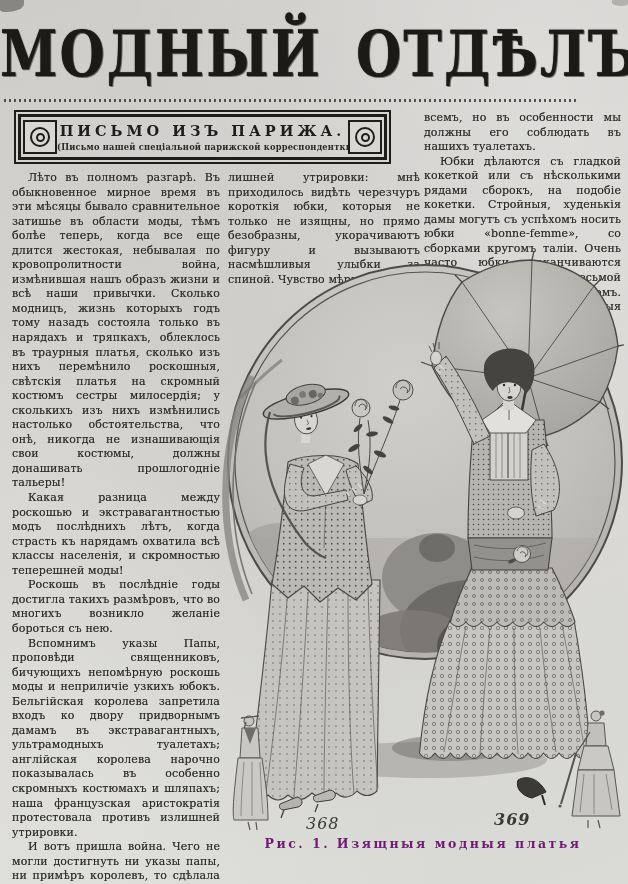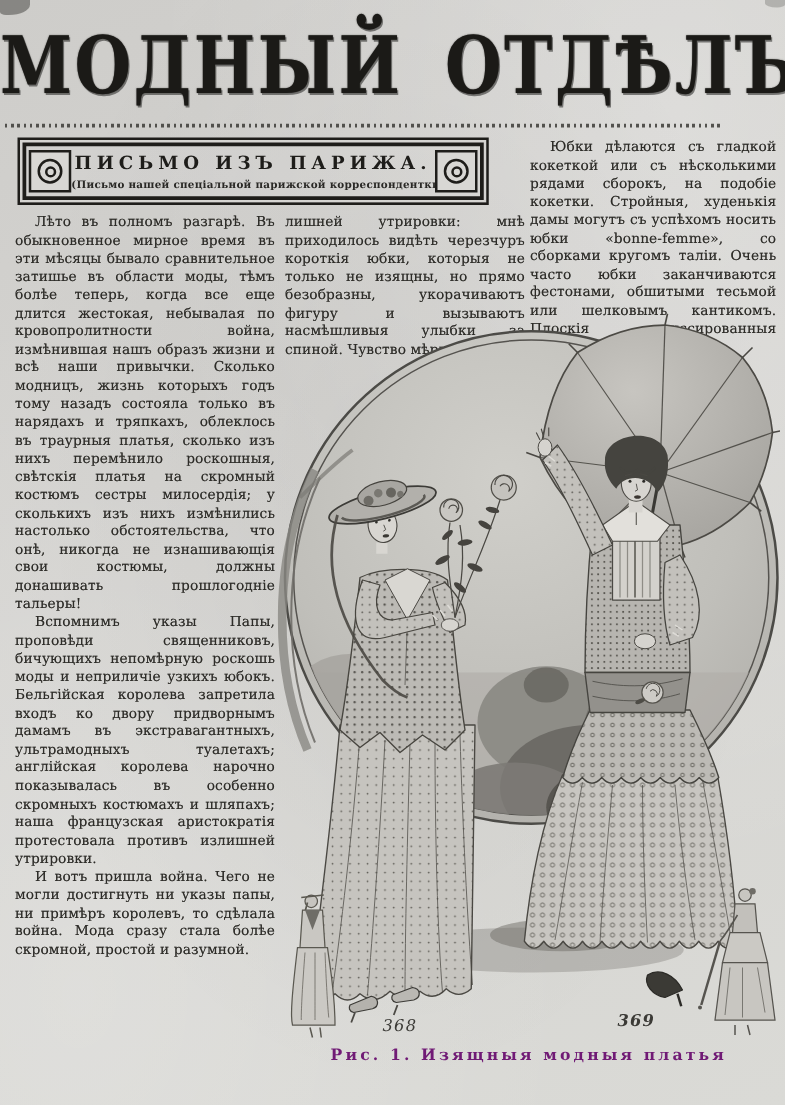--- a/index.html
+++ b/index.html
@@ -47,21 +47,21 @@
   .boxsub{font-weight:bold; font-size:8.3px; letter-spacing:.2px; color:#2a2926; white-space:nowrap; margin-top:3px;}
   
   .col{position:absolute; text-align:justify; font-size:11px; line-height:14.55px;
        letter-spacing:.1px; color:#2d2c28; text-shadow:0 0 .4px rgba(45,44,40,.6);}
   .col p{margin:0; text-indent:16px;}
   .col p.cont{text-indent:0;}
   .col-left{left:12px; top:171px; width:208px;}
   .col-mid{left:228px; top:171px; width:192px;}
   .col-right{left:424px; top:111px; width:197px;}
   
-  .fignum{font-style:italic; font-size:13px; color:#3b3a36; letter-spacing:1px;}
+  .fignum{font-style:italic; font-size:16px; color:#3b3a36; letter-spacing:1px;}
   .caption{
     left:222px; top:836px; width:402px; text-align:center;
     font-weight:bold; font-size:12.5px; letter-spacing:2.5px; color:#701a75;
   }
   .ink-a{left:0;top:0;width:24px;height:12px;background:#4d4c49;border-radius:0 0 70% 20%;opacity:.55;}
   .ink-b{left:612px;top:0;width:16px;height:6px;background:#8a8985;border-radius:0 0 40% 60%;opacity:.5;}
   svg .ln{stroke:#4a4843;fill:none;}
 </style>
 </head>
 <body>
@@ -84,25 +84,28 @@
     <div class="boxsub">(Письмо нашей спеціальной парижской корреспондентки).</div>
   </div>
   <div class="ornament">
     <div class="c1">
         <div class="c2"></div>
       </div>
   </div>
 </div>
 
 <div class="col col-right">
+  <p class="cont">всемъ, но въ особенности мы должны его соблюдать въ нашихъ туалетахъ.</p>
   <p>Юбки дѣлаются съ гладкой кокеткой или съ нѣсколькими рядами сборокъ, на подобіе кокетки. Стройныя, худенькія дамы могутъ съ успѣхомъ носить юбки «bonne-femme», со сборками кругомъ таліи. Очень часто юбки заканчиваются фестонами, обшитыми тесьмой или шелковымъ кантикомъ. Плоскія плиссированныя рюшки, bouillonés, ря-</p>
 </div>
 
 <div class="col col-left">
   <p>Лѣто въ полномъ разгарѣ. Въ обыкновенное мирное время въ эти мѣсяцы бывало сравнительное затишье въ области моды, тѣмъ болѣе теперь, когда все еще длится жестокая, небывалая по кровопролитности война, измѣнившая нашъ образъ жизни и всѣ наши привычки. Сколько модницъ, жизнь которыхъ годъ тому назадъ состояла только въ нарядахъ и тряпкахъ, облеклось въ траурныя платья, сколько изъ нихъ перемѣнило роскошныя, свѣтскія платья на скромный костюмъ сестры милосердія; у сколькихъ изъ нихъ измѣнились настолько обстоятельства, что онѣ, никогда не изнашивающія свои костюмы, должны донашивать прошлогодніе тальеры!</p>
+  <p>Какая разница между роскошью и экстравагантностью модъ послѣднихъ лѣтъ, когда страсть къ нарядамъ охватила всѣ классы населенія, и скромностью теперешней моды!</p>
+  <p>Роскошь въ послѣдніе годы достигла такихъ размѣровъ, что во многихъ возникло желаніе бороться съ нею.</p>
   <p>Вспомнимъ указы Папы, проповѣди священниковъ, бичующихъ непомѣрную роскошь моды и неприличіе узкихъ юбокъ. Бельгійская королева запретила входъ ко двору придворнымъ дамамъ въ экстравагантныхъ, ультрамодныхъ туалетахъ; англійская королева нарочно показывалась въ особенно скромныхъ костюмахъ и шляпахъ; наша французская аристократія протестовала противъ излишней утрировки.</p>
   <p>И вотъ пришла война. Чего не могли достигнуть ни указы папы, ни примѣръ королевъ, то сдѣлала война. Мода сразу стала болѣе скромной, простой и разумной.</p>
 
 </div>
 
 <div class="col col-mid">
   <p class="cont">лишней утрировки: мнѣ приходилось видѣть черезчуръ короткія юбки, которыя не только не изящны, но прямо безобразны, укорачиваютъ фигуру и вызываютъ насмѣшливыя улыбки за спиной. Чувство мѣры важно во</p>
 </div>
 
 <svg class="abs" style="left:222px;top:248px;" width="402" height="592" viewBox="0 0 402 592">

